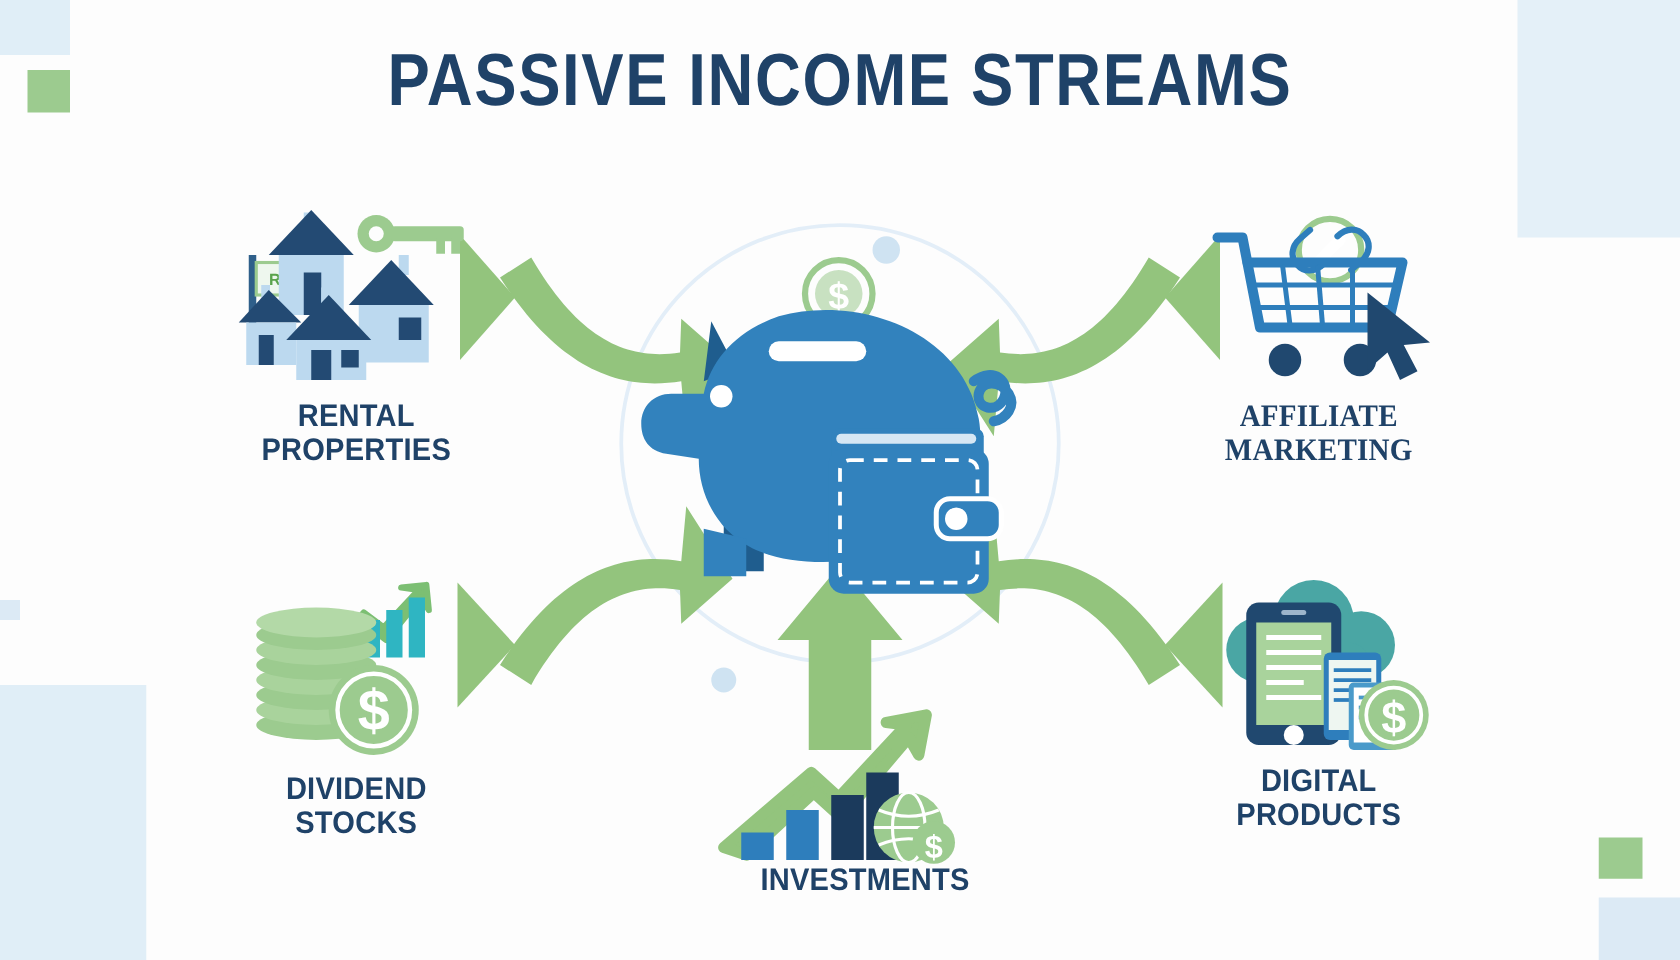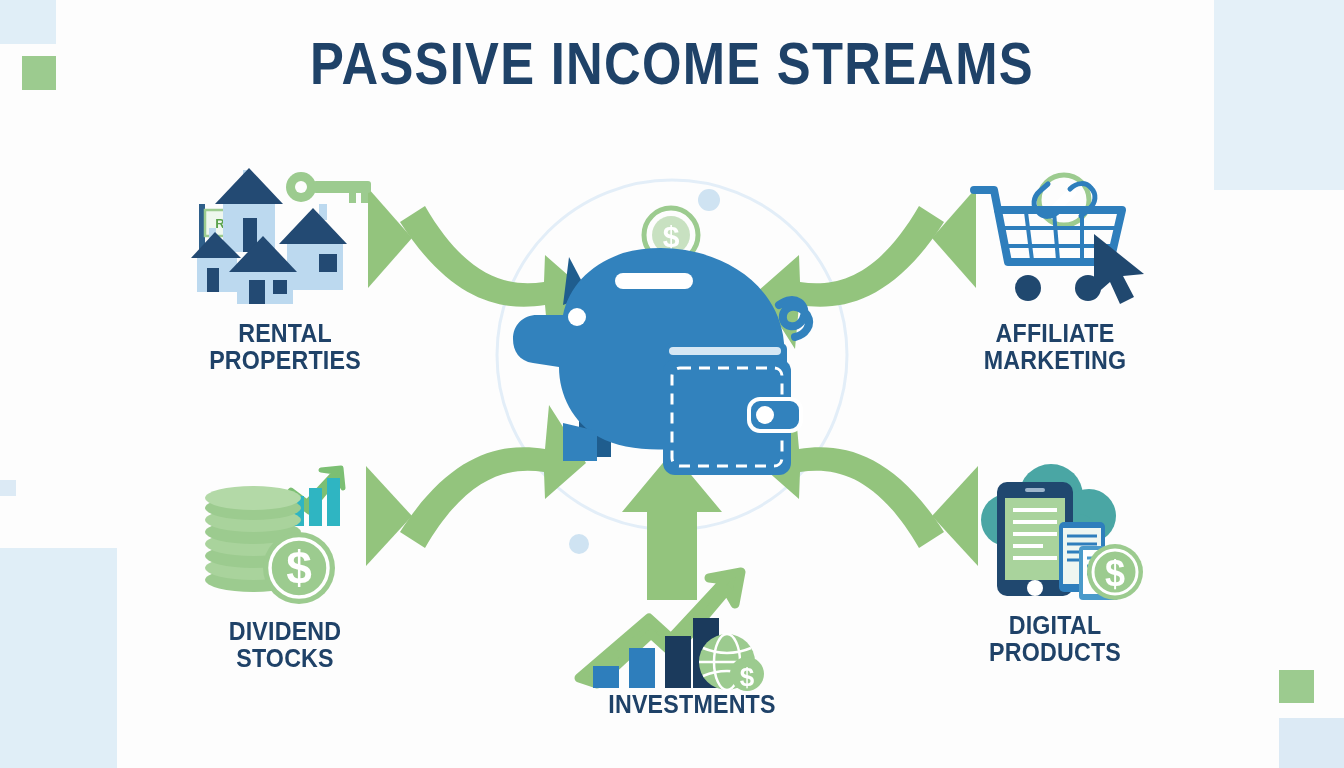--- a/index.html
+++ b/index.html
@@ -185,21 +185,21 @@
           <rect x="52" y="112" width="56" height="32" fill="#bcd9ef"></rect>
           <rect x="64" y="120" width="16" height="24" fill="#234a73"></rect>
           <rect x="88" y="120" width="14" height="14" fill="#234a73"></rect>
         </g>
       </svg>
     </div>
     <div class="label">RENTAL
 PROPERTIES</div>
   </div>
 
-  <div class="node" style="left:925px;top:160px;">
+  <div class="node" style="left:925px;top:160px;font-family:Liberation Serif, serif;">
     <div class="icon-wrap">
       <svg width="190" height="140" viewBox="0 0 190 140">
 
         <g>
           <circle cx="104" cy="30" r="25" fill="none" stroke="#9ccb8f" stroke-width="5"></circle>
           <g stroke="#ffffff" stroke-width="9" stroke-linecap="round" fill="none">
             <path d="M 96,38 L 112,22"></path>
           </g>
           <g stroke="#2e7ebc" stroke-width="5" fill="none" stroke-linecap="round">
             <path d="M 99,41 C 92,48 83,48 78,42 C 72,36 73,27 80,21 L 88,14"></path>

